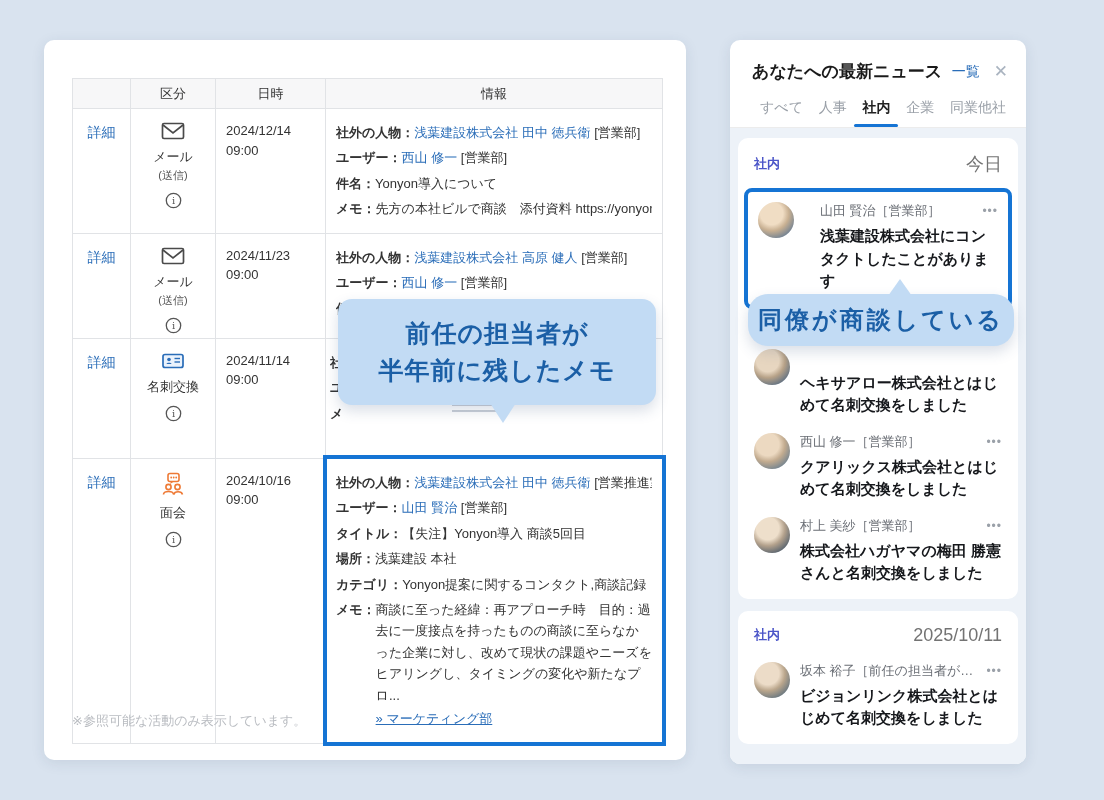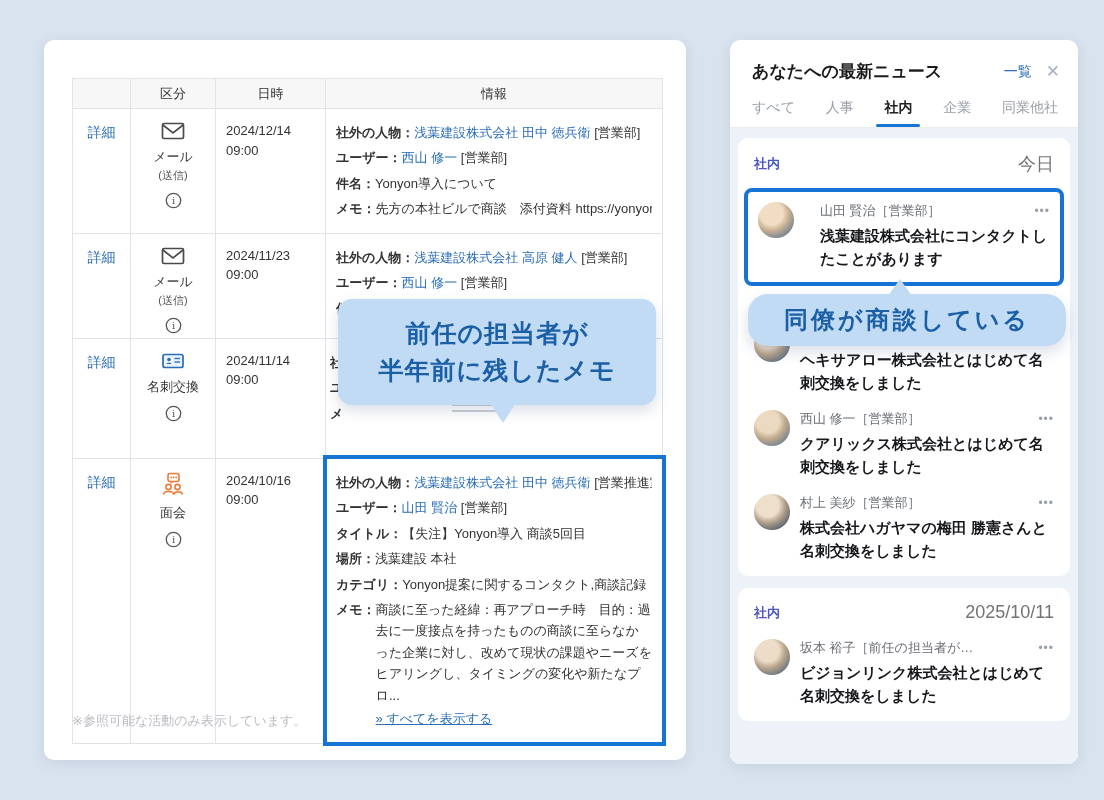--- a/index.html
+++ b/index.html
@@ -40,28 +40,28 @@
     display: flex; flex-direction: column; align-items: center; justify-content: center;
     box-shadow: 0 6px 14px rgba(50,80,120,.18); }
   .callout-left::after { content: ""; position: absolute; left: 152px; bottom: -18px;
     border-left: 13px solid transparent; border-right: 13px solid transparent;
     border-top: 20px solid #c2dbf4; }
   .callout-left div { font-size: 25px; font-weight: bold; color: #1b5fa6; line-height: 1.5; letter-spacing: 1px; }
   .mini-doc { position: absolute; left: 452px; top: 399px; width: 54px; height: 15px; z-index: 5;
     background: repeating-linear-gradient(#c4cad3 0 1.5px, transparent 1.5px 5.5px); opacity: .9; }
 
   
-  .news-panel { position: absolute; left: 730px; top: 40px; width: 348px; height: 724px;
+  .news-panel { position: absolute; left: 730px; top: 40px; width: 296px; height: 724px;
     background: #fff; border-radius: 10px; box-shadow: 0 3px 14px rgba(40,60,90,.10);
     display: flex; flex-direction: column; }
   .np-head { padding: 20px 18px 0 22px; display: flex; align-items: center; }
   .np-title { font-size: 17px; font-weight: bold; color: #1a1a1a; flex: 1; }
   .np-list-link { font-size: 14px; color: #2a6db8; cursor: pointer; text-decoration: none; }
   .np-close { margin-left: 14px; color: #aab4c0; font-size: 17px; cursor: pointer; line-height: 1; }
-  .np-tabs { display: flex; justify-content: space-between; padding: 16px 20px 0 22px;
+  .np-tabs { display: flex; justify-content: space-between; padding: 16px 20px 0 30px;
     border-bottom: 1px solid #ececec; }
   .tab { font-size: 14px; color: #9aa0a8; padding-bottom: 10px; cursor: pointer; position: relative; }
   .tab.active { color: #222; font-weight: bold; }
   .tab.active::after { content: ""; position: absolute; left: -8px; right: -8px; bottom: 0;
     height: 3px; background: #1574d4; border-radius: 2px; }
   .np-body { flex: 1; background: #edf2f8; padding: 10px 8px; border-radius: 0 0 10px 10px; }
   .news-card { background: #fff; border-radius: 10px; padding: 14px 12px; position: relative; }
   .news-card + .news-card { margin-top: 12px; }
   .group-head { display: flex; align-items: center; padding: 0 4px; }
   .group-cat { font-size: 13px; font-weight: bold; color: #4b55c8; }
@@ -274,21 +274,21 @@
                 <span class="flabel">場所：</span>
                 <span class="fval">浅葉建設 本社</span>
               </div>
             <div class="field">
                 <span class="flabel">カテゴリ：</span>
                 <span class="fval">Yonyon提案に関するコンタクト,商談記録</span>
               </div>
             <div class="field wrap">
                 <span class="flabel">メモ：</span>
               <span class="fval"><span>商談に至った経緯：再アプローチ時　目的：過去に一度接点を持ったものの商談に至らなかった企業に対し、改めて現状の課題やニーズをヒアリングし、タイミングの変化や新たなプロ...</span>
-                <div class="more-line"><a class="lnk">» すべてを表示する</a></div>
+                <div class="more-line"><a class="lnk">» マーケティング部</a></div>
               </span>
             </div>
           </td>
         </tr>
       </tbody>
     </table>
     <div class="footnote">※参照可能な活動のみ表示しています。</div>
   </div>
 
   <div class="mini-doc"></div>

